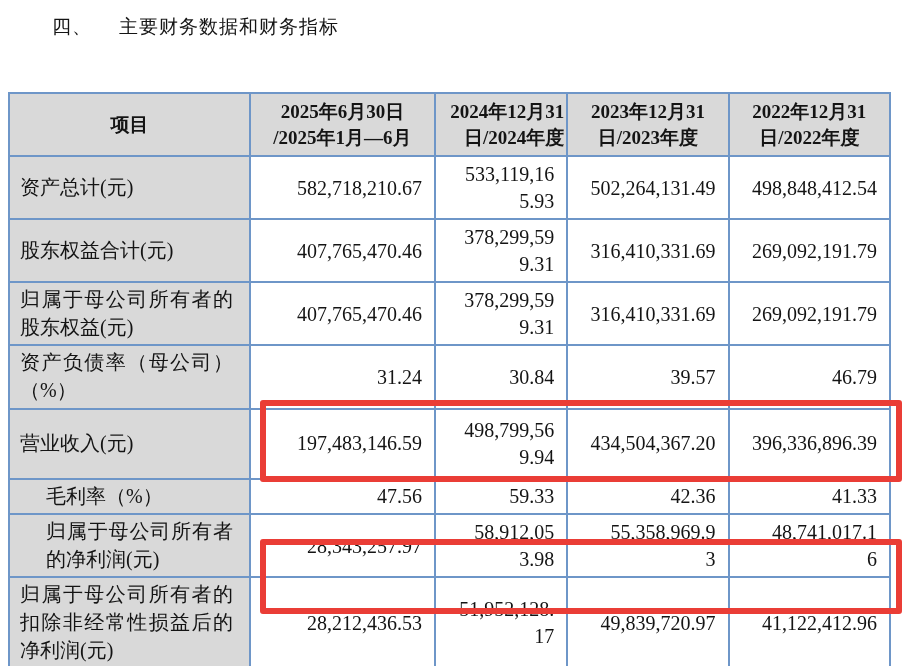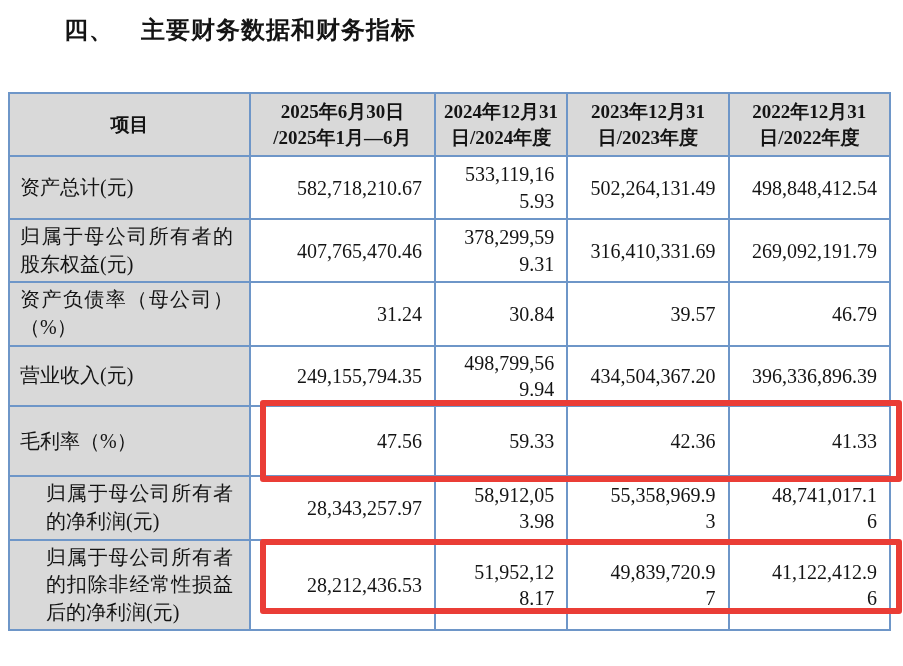--- a/index.html
+++ b/index.html
@@ -14,23 +14,23 @@
     color:#141414;
   }
   .page{
     position:relative;
     width:903px; height:666px;
     overflow:hidden;
     background:#fff;
   }
   .doc-title{
     position:absolute;
-    left:64px; top:14px;
-    font-size:24px;
-    font-weight:bold;
+    left:52px; top:14px;
+    font-size:19px;
+    font-weight:normal;
     letter-spacing:1px;
     white-space:nowrap;
   }
   .doc-title .num-part{ margin-right:27px; }
 
   table.fin{
     position:absolute;
     left:8px; top:92px;
     width:883px;
     border-collapse:collapse;
@@ -44,21 +44,21 @@
   thead th{
     background:var(--header-gray);
     font-weight:bold;
     font-size:19px;
     line-height:1.35;
     text-align:center;
     padding:5px 2px;
   }
   thead th:nth-child(1){ width:224px; }
   thead th:nth-child(2){ width:172px;margin-top:6px; }
-  thead th:nth-child(3){ width:123px; }
+  thead th:nth-child(3){ width:123px;text-align:right; }
   thead th:nth-child(4){ width:150px; }
   thead th:nth-child(5){ width:150px;margin-top:20px; }
 
   td.label-cell{
     background:var(--header-gray);
     font-size:20px;
     line-height:1.38;
     text-align:justify;
     padding:3px 16px 3px 10px;
   }
@@ -130,40 +130,47 @@
     </thead>
     <tbody>
     <tr>
       <td class="label-cell">资产总计(元)</td>
       <td class="num">582,718,210.67</td>
       <td class="num">533,119,165.93</td>
       <td class="num">502,264,131.49</td>
       <td class="num">498,848,412.54</td>
     </tr>
 
+    <tr>
+      <td class="label-cell">股东权益合计(元)</td>
+      <td class="num">407,765,470.46</td>
+      <td class="num">378,299,599.31</td>
+      <td class="num">316,410,331.69</td>
+      <td class="num">269,092,191.79</td>
+    </tr>
 
     <tr>
       <td class="label-cell">归属于母公司所有者的股东权益(元)</td>
       <td class="num">407,765,470.46</td>
       <td class="num">378,299,599.31</td>
       <td class="num">316,410,331.69</td>
       <td class="num">269,092,191.79</td>
     </tr>
 
     <tr>
       <td class="label-cell">资产负债率（母公司）（%）</td>
       <td class="num">31.24</td>
       <td class="num">30.84</td>
       <td class="num">39.57</td>
       <td class="num">46.79</td>
     </tr>
 
     <tr class="hl">
       <td class="label-cell">营业收入(元)</td>
-      <td class="num">249,155,794.35</td>
+      <td class="num">197,483,146.59</td>
       <td class="num">498,799,569.94</td>
       <td class="num">434,504,367.20</td>
       <td class="num">396,336,896.39</td>
     </tr>
 
     <tr>
       <td class="label-cell">毛利率（%）</td>
       <td class="num">47.56</td>
       <td class="num">59.33</td>
       <td class="num">42.36</td>

